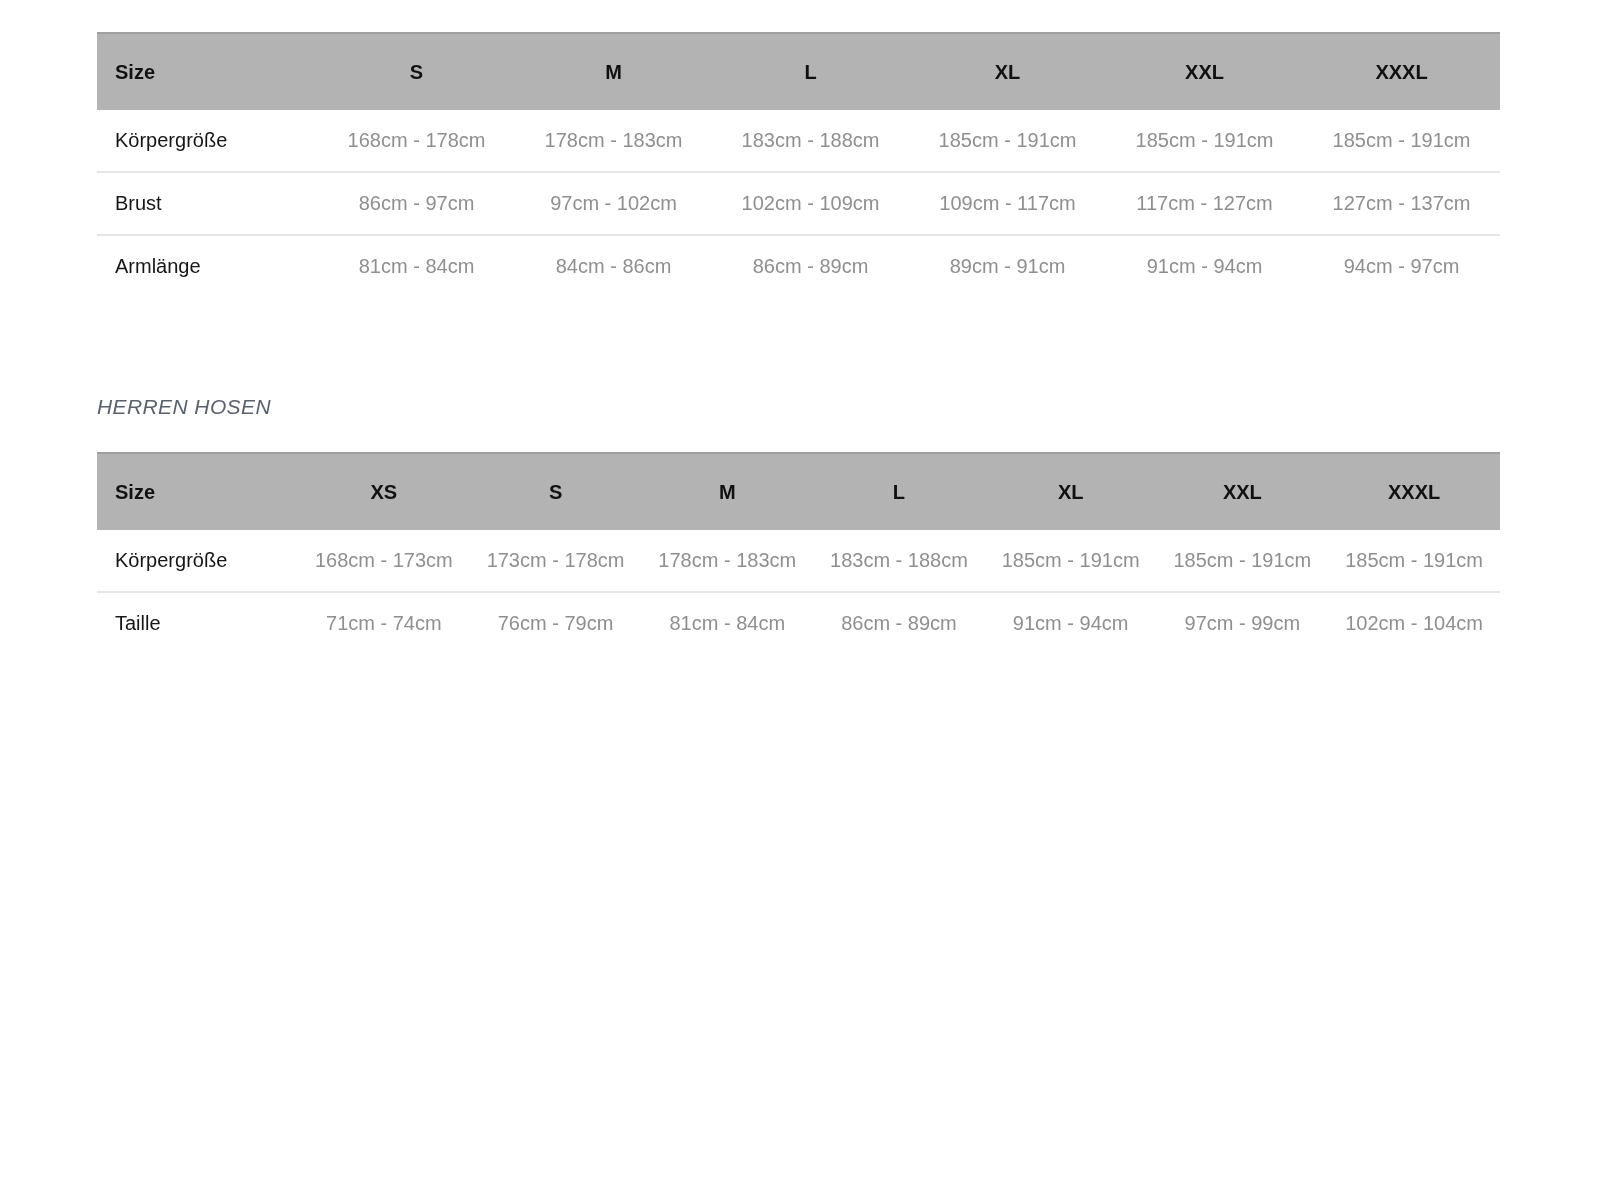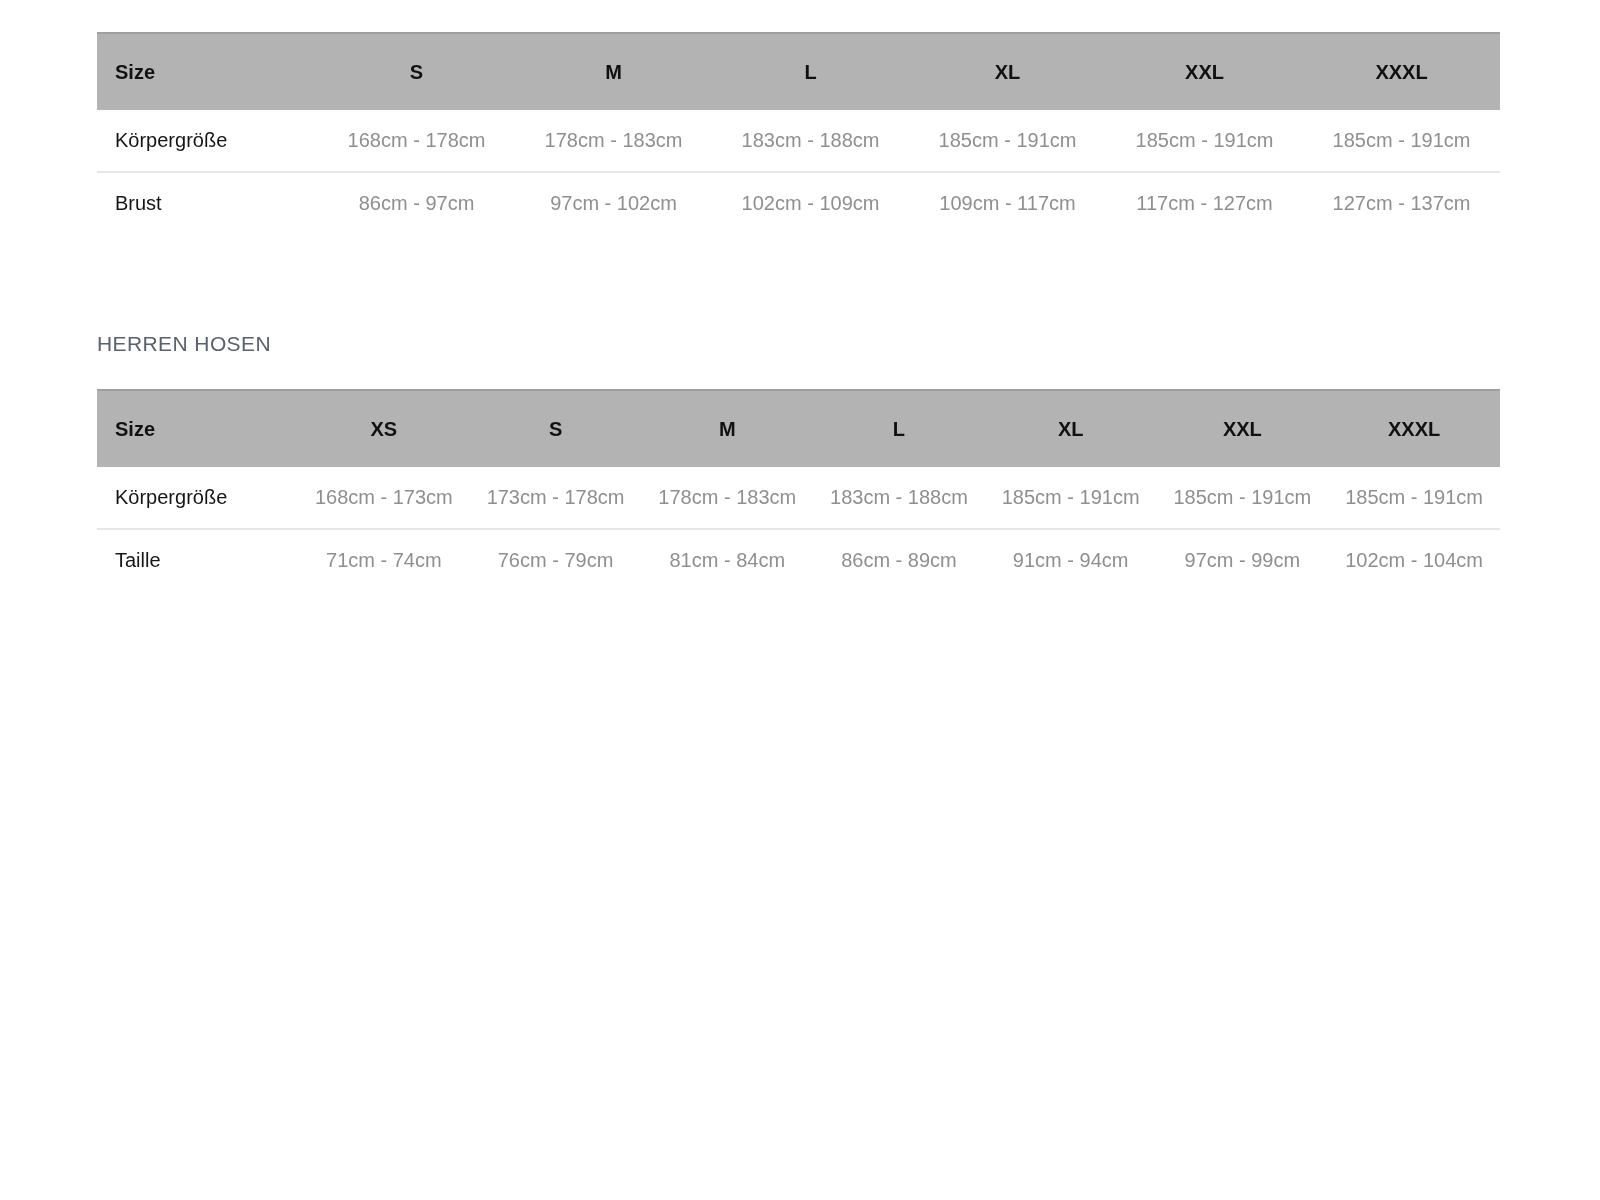--- a/index.html
+++ b/index.html
@@ -23,20 +23,21 @@
     line-height: 27px;
     font-weight: 500;
     letter-spacing: 0.4px;
     color: #59626c;
   }
   .title-top {
     padding-top: 150px;
   }
   .title-mid {
     padding-top: 96px;
+    font-style: italic;
   }
   table.size-table {
     border-collapse: collapse;
     table-layout: fixed;
     width: 100%;
     margin-top: 32px;
   }
   .size-table thead th {
     background: #b3b3b3;
     border-top: 2px solid #9f9f9f;
@@ -104,20 +105,29 @@
         </tr>
         <tr>
           <td class="row-label">Brust</td>
           <td>86cm - 97cm</td>
           <td>97cm - 102cm</td>
           <td>102cm - 109cm</td>
           <td>109cm - 117cm</td>
           <td>117cm - 127cm</td>
           <td>127cm - 137cm</td>
         </tr>
+        <tr>
+          <td class="row-label">Armlänge</td>
+          <td>81cm - 84cm</td>
+          <td>84cm - 86cm</td>
+          <td>86cm - 89cm</td>
+          <td>89cm - 91cm</td>
+          <td>91cm - 94cm</td>
+          <td>94cm - 97cm</td>
+        </tr>
       </tbody>
     </table>
 
   <h2 class="section-title title-mid">HERREN HOSEN</h2>
 
   <table class="size-table cols-7">
       <thead>
         <tr>
           <th>Size</th>
           <th>XS</th>

